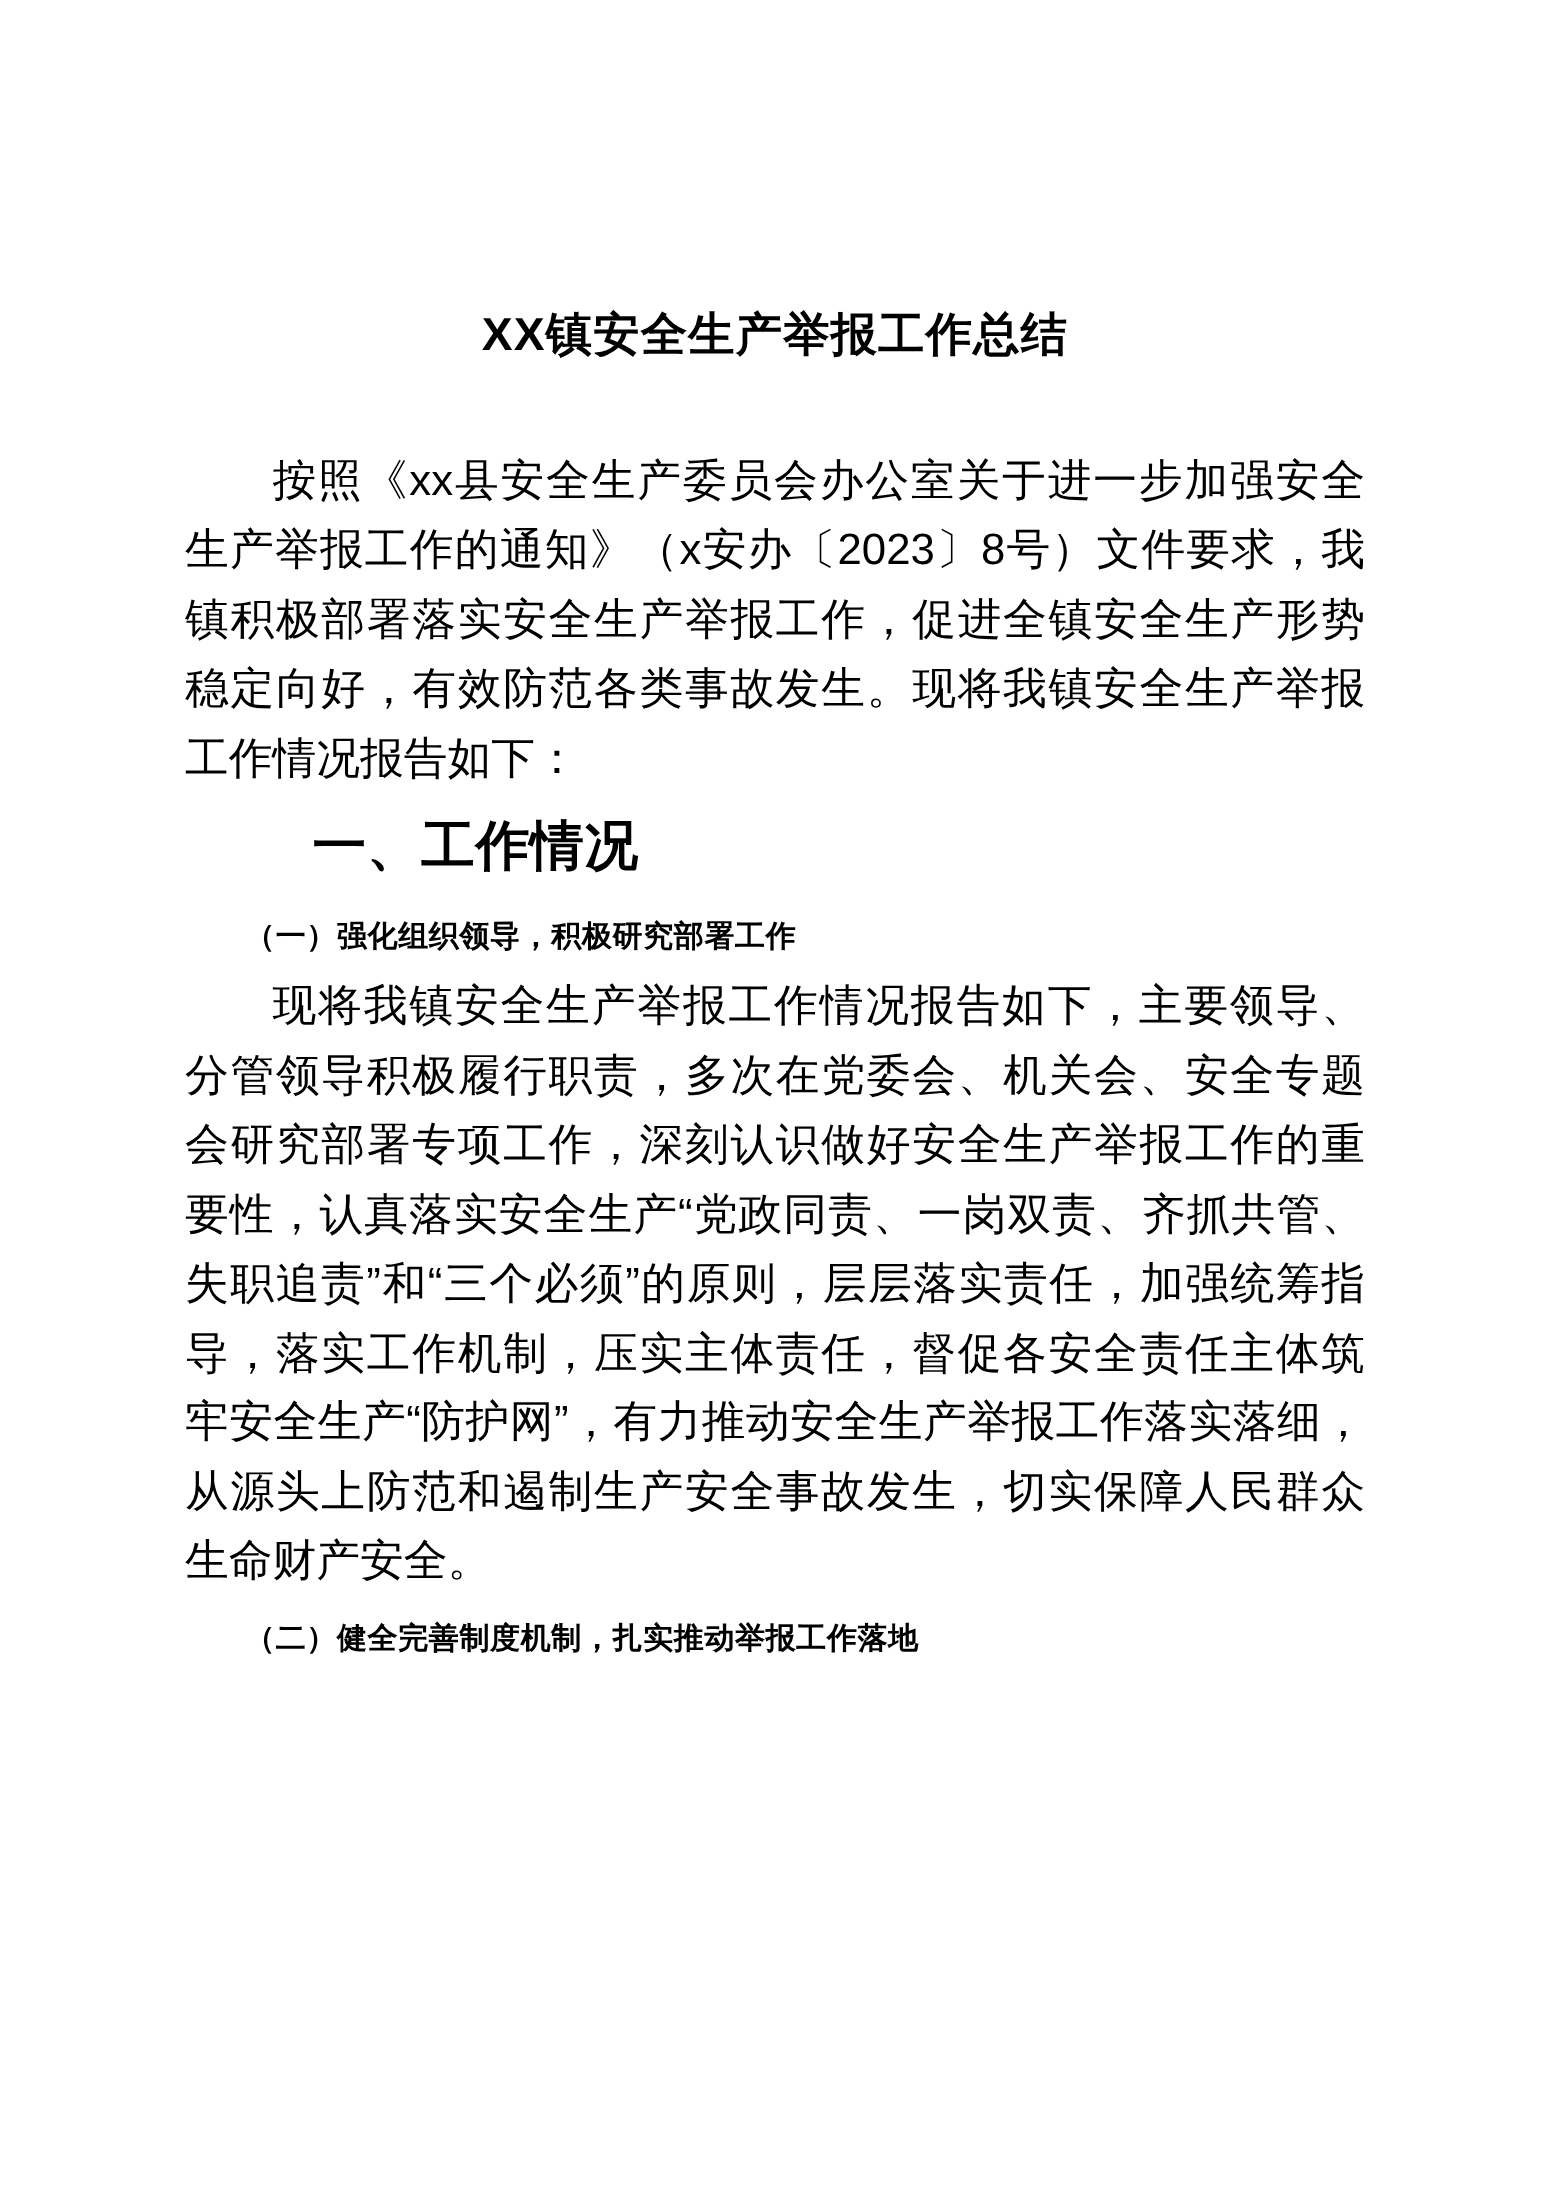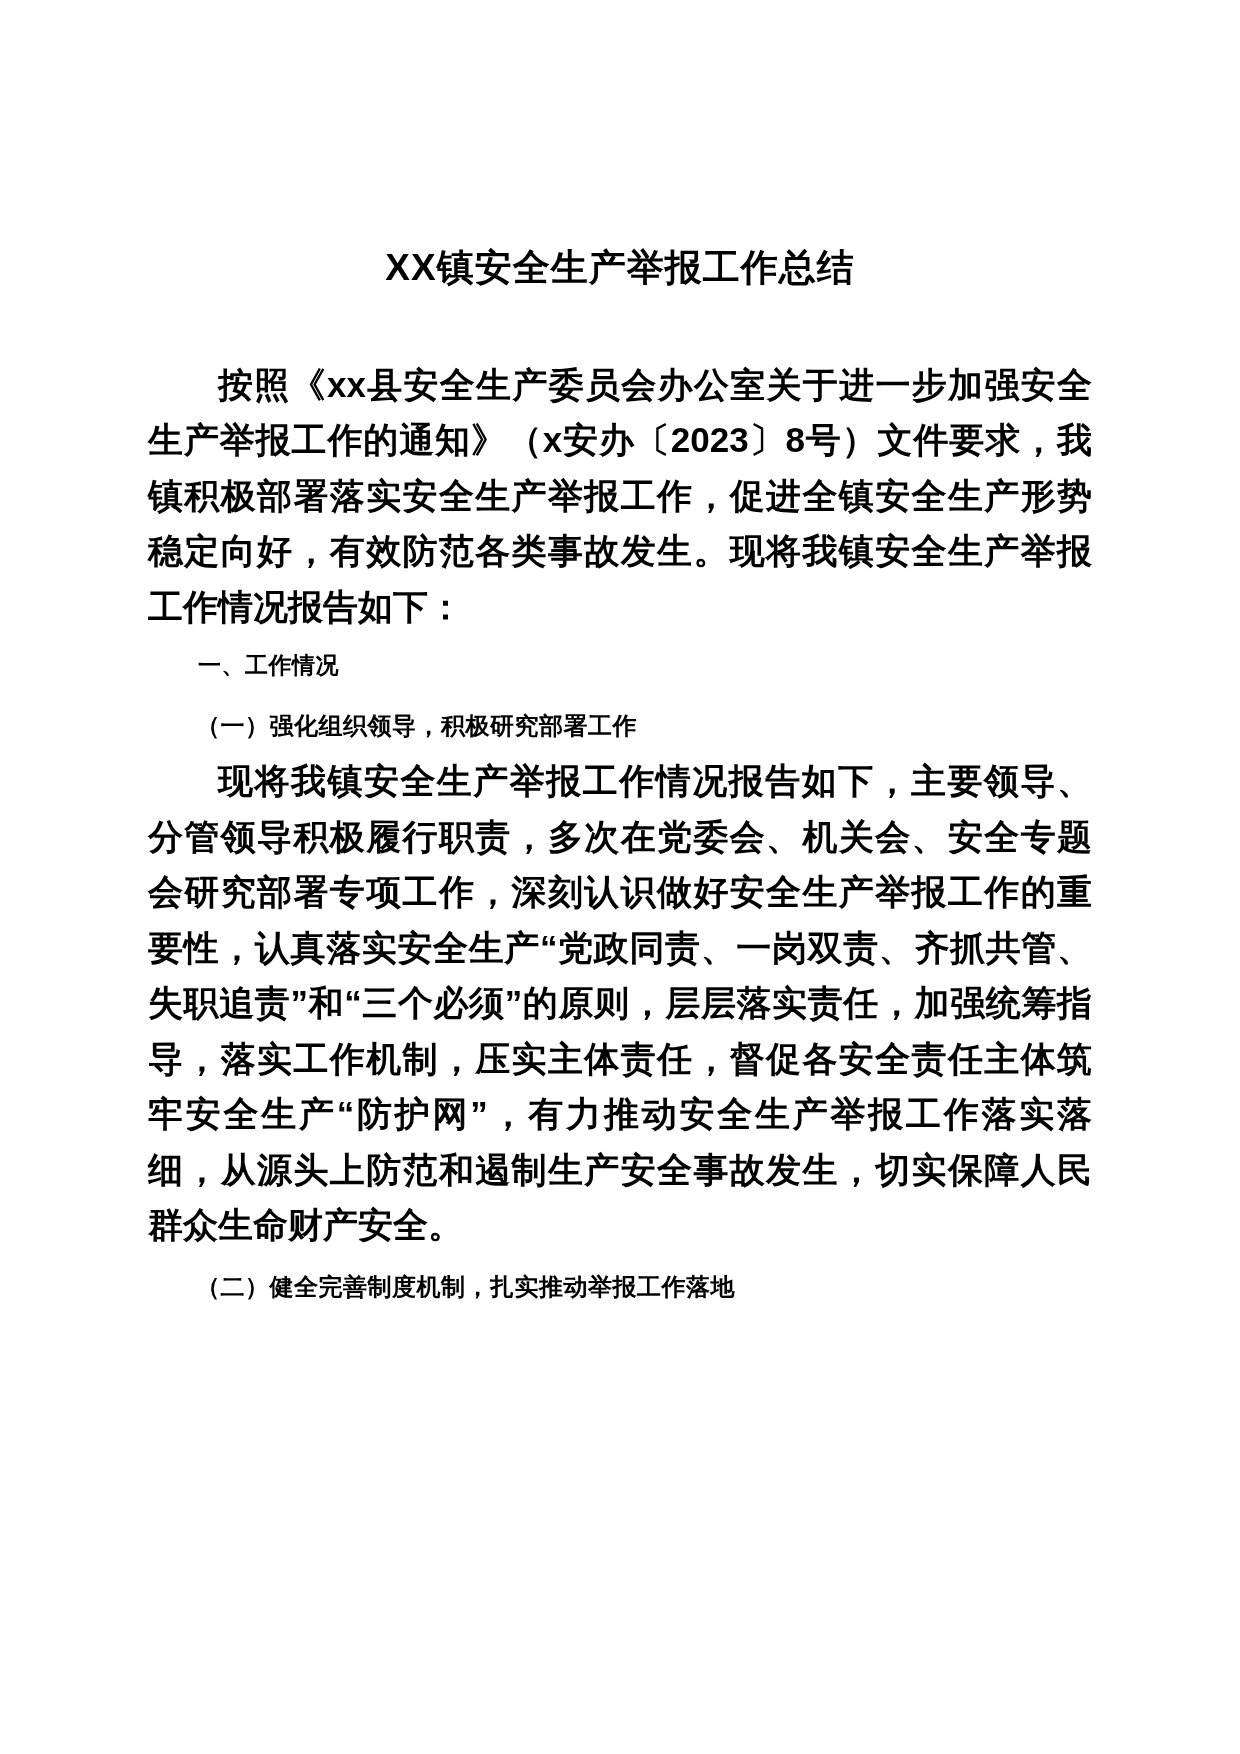--- a/index.html
+++ b/index.html
@@ -35,32 +35,32 @@
     padding-top: 243px;
     line-height: 1.35;
   }
   .body-para {
     font-size: 35px;
     line-height: 55.5px;
     text-align: justify;
     text-justify: inter-ideograph;
     text-indent: 2em;
     margin: 0;
-    font-weight: 700;
+    font-weight: 400;
     letter-spacing: 0px;
   }
   .para-gap-first {
     margin-top: 50px;
   }
   .heading-1 {
-    font-size: 23px;
+    font-size: 43px;
     font-weight: bold;
     line-height: 55.5px;
     text-indent: 2em;
-    margin: 4px;
+    margin: 16px;
     letter-spacing: 0.5px;
   }
   .heading-2 {
     font-size: 24px;
     font-weight: bold;
     line-height: 55.5px;
     text-indent: 2em;
     margin: 0;
     letter-spacing: 0.5px;
   }

